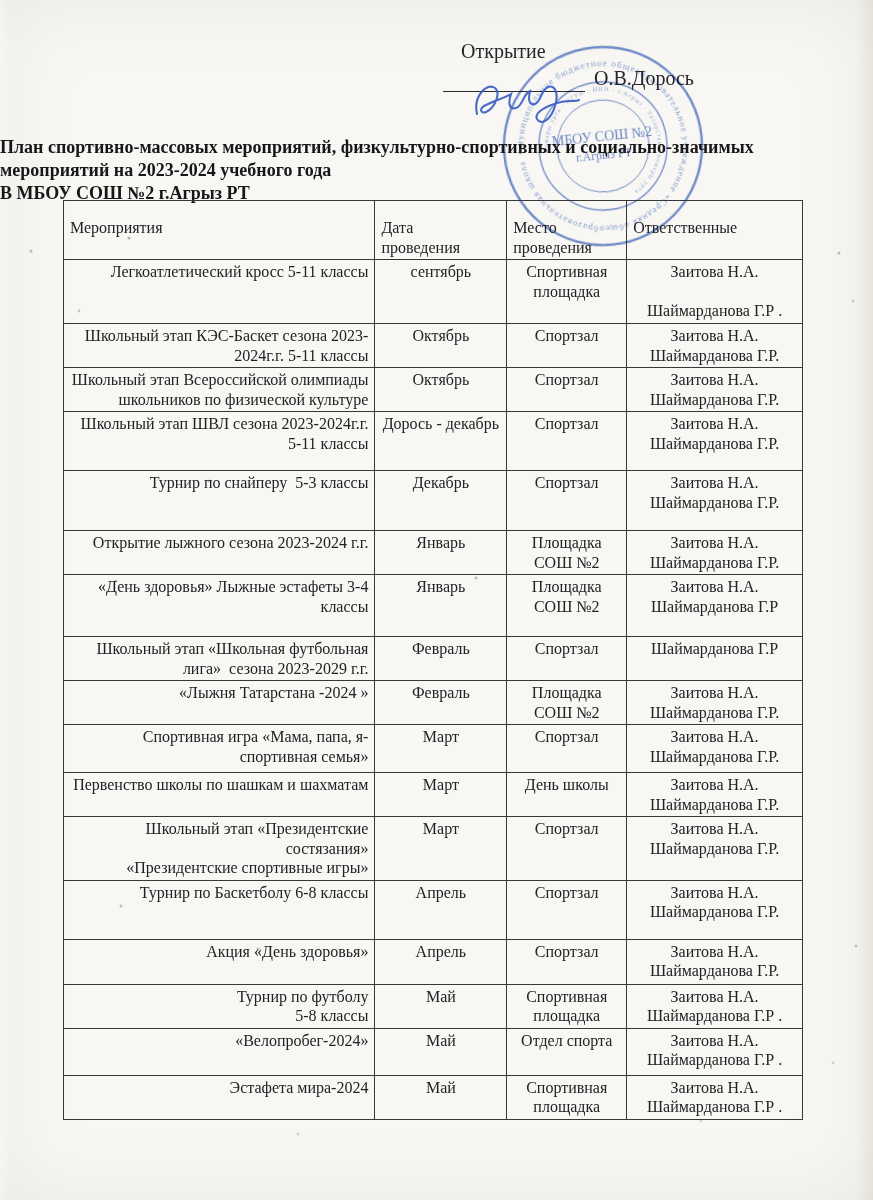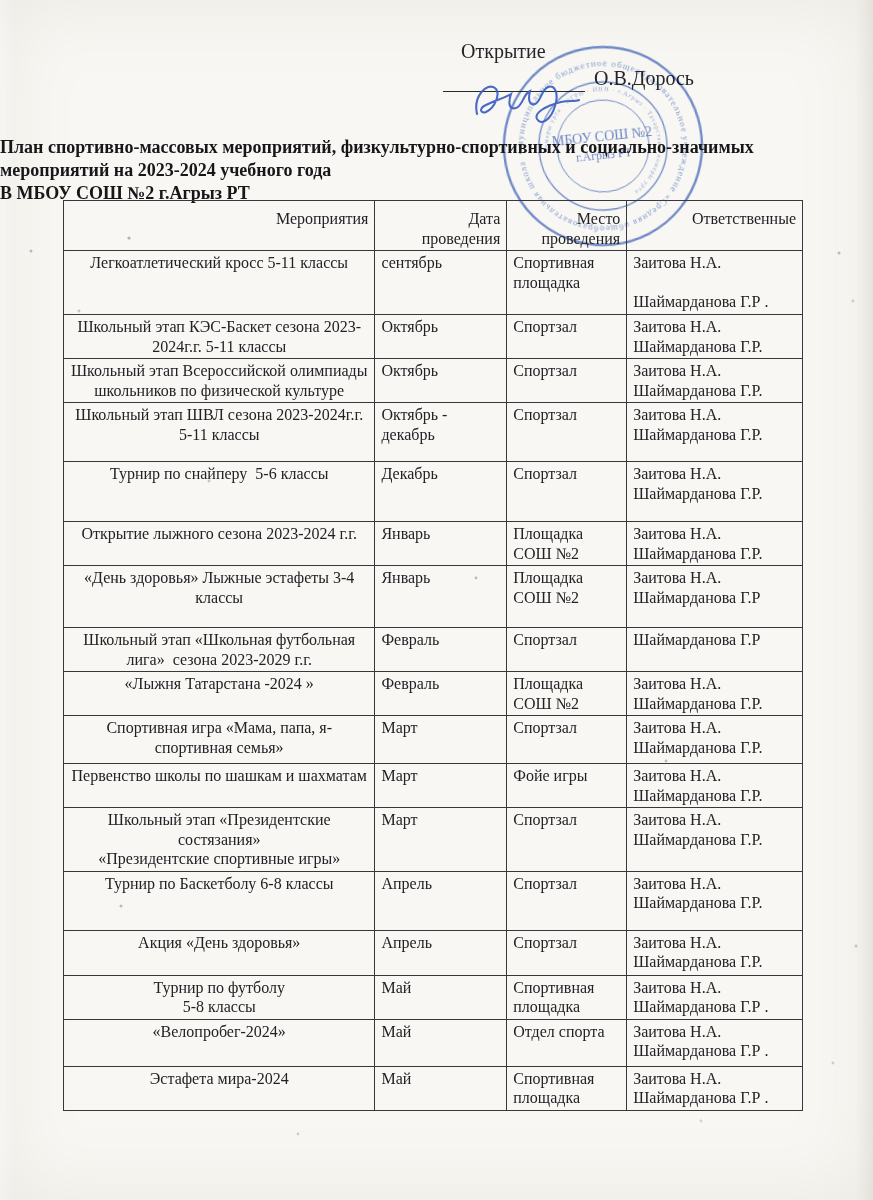--- a/index.html
+++ b/index.html
@@ -28,24 +28,24 @@
     transform:rotate(-6deg);opacity:.82;mix-blend-mode:multiply;filter:blur(.3px)}
 
   
   .title{position:absolute;top:136px;left:0;width:873px;text-align:left;
     font-weight:bold;font-size:18px;line-height:23px;color:#17171a}
 
   
   table.plan{position:absolute;left:63px;top:200px;width:740px;border-collapse:collapse;
     font-size:16px;line-height:1.22;color:#222226}
   .plan th,.plan td{border:1px solid #38383c;padding:2px 6px;vertical-align:top;font-weight:normal}
-  .plan th{text-align:right;white-space:pre-line;padding-top:8px}
+  .plan th{text-align:left;white-space:pre-line;padding-top:17px}
   .plan td{white-space:pre-wrap}
-  .plan td.event{text-align:center}
-  .plan td.date,.plan td.place,.plan td.responsible{text-align:left}
+  .plan td.event{text-align:right}
+  .plan td.date,.plan td.place,.plan td.responsible{text-align:center}
   .plan thead tr{height:40px}
   .plan tbody tr:nth-child(1){height:64px}
   .plan tbody tr:nth-child(2){height:38px}
   .plan tbody tr:nth-child(3){height:38px}
   .plan tbody tr:nth-child(4){height:59px}
   .plan tbody tr:nth-child(5){height:60px}
   .plan tbody tr:nth-child(6){height:38px}
   .plan tbody tr:nth-child(7){height:62px}
   .plan tbody tr:nth-child(8){height:38px}
   .plan tbody tr:nth-child(9){height:38px}
@@ -161,27 +161,27 @@
         <tr>
           <td class="event">Школьный этап Всероссийской олимпиады школьников по физической культуре</td>
           <td class="date">Октябрь</td>
           <td class="place">Спортзал</td>
           <td class="responsible">Заитова Н.А.
 Шаймарданова Г.Р.</td>
         </tr>
         <tr>
           <td class="event">Школьный этап ШВЛ сезона 2023-2024г.г.
 5-11 классы</td>
-          <td class="date">Октябрь - декабрь</td>
-          <td class="place">Спортзал</td>
-          <td class="responsible">Заитова Н.А.
-Шаймарданова Г.Р.</td>
-        </tr>
-        <tr>
-          <td class="event">Турнир по снайперу  5-6 классы</td>
+          <td class="date">Дорось - декабрь</td>
+          <td class="place">Спортзал</td>
+          <td class="responsible">Заитова Н.А.
+Шаймарданова Г.Р.</td>
+        </tr>
+        <tr>
+          <td class="event">Турнир по снайперу  5-3 классы</td>
           <td class="date">Декабрь</td>
           <td class="place">Спортзал</td>
           <td class="responsible">Заитова Н.А.
 Шаймарданова Г.Р.</td>
         </tr>
         <tr>
           <td class="event">Открытие лыжного сезона 2023-2024 г.г.</td>
           <td class="date">Январь</td>
           <td class="place">Площадка СОШ №2</td>
           <td class="responsible">Заитова Н.А.
@@ -210,21 +210,21 @@
         <tr>
           <td class="event">Спортивная игра «Мама, папа, я-спортивная семья»</td>
           <td class="date">Март</td>
           <td class="place">Спортзал</td>
           <td class="responsible">Заитова Н.А.
 Шаймарданова Г.Р.</td>
         </tr>
         <tr>
           <td class="event">Первенство школы по шашкам и шахматам</td>
           <td class="date">Март</td>
-          <td class="place">Фойе игры</td>
+          <td class="place">День школы</td>
           <td class="responsible">Заитова Н.А.
 Шаймарданова Г.Р.</td>
         </tr>
         <tr>
           <td class="event">Школьный этап «Президентские состязания»
 «Президентские спортивные игры»</td>
           <td class="date">Март</td>
           <td class="place">Спортзал</td>
           <td class="responsible">Заитова Н.А.
 Шаймарданова Г.Р.</td>

